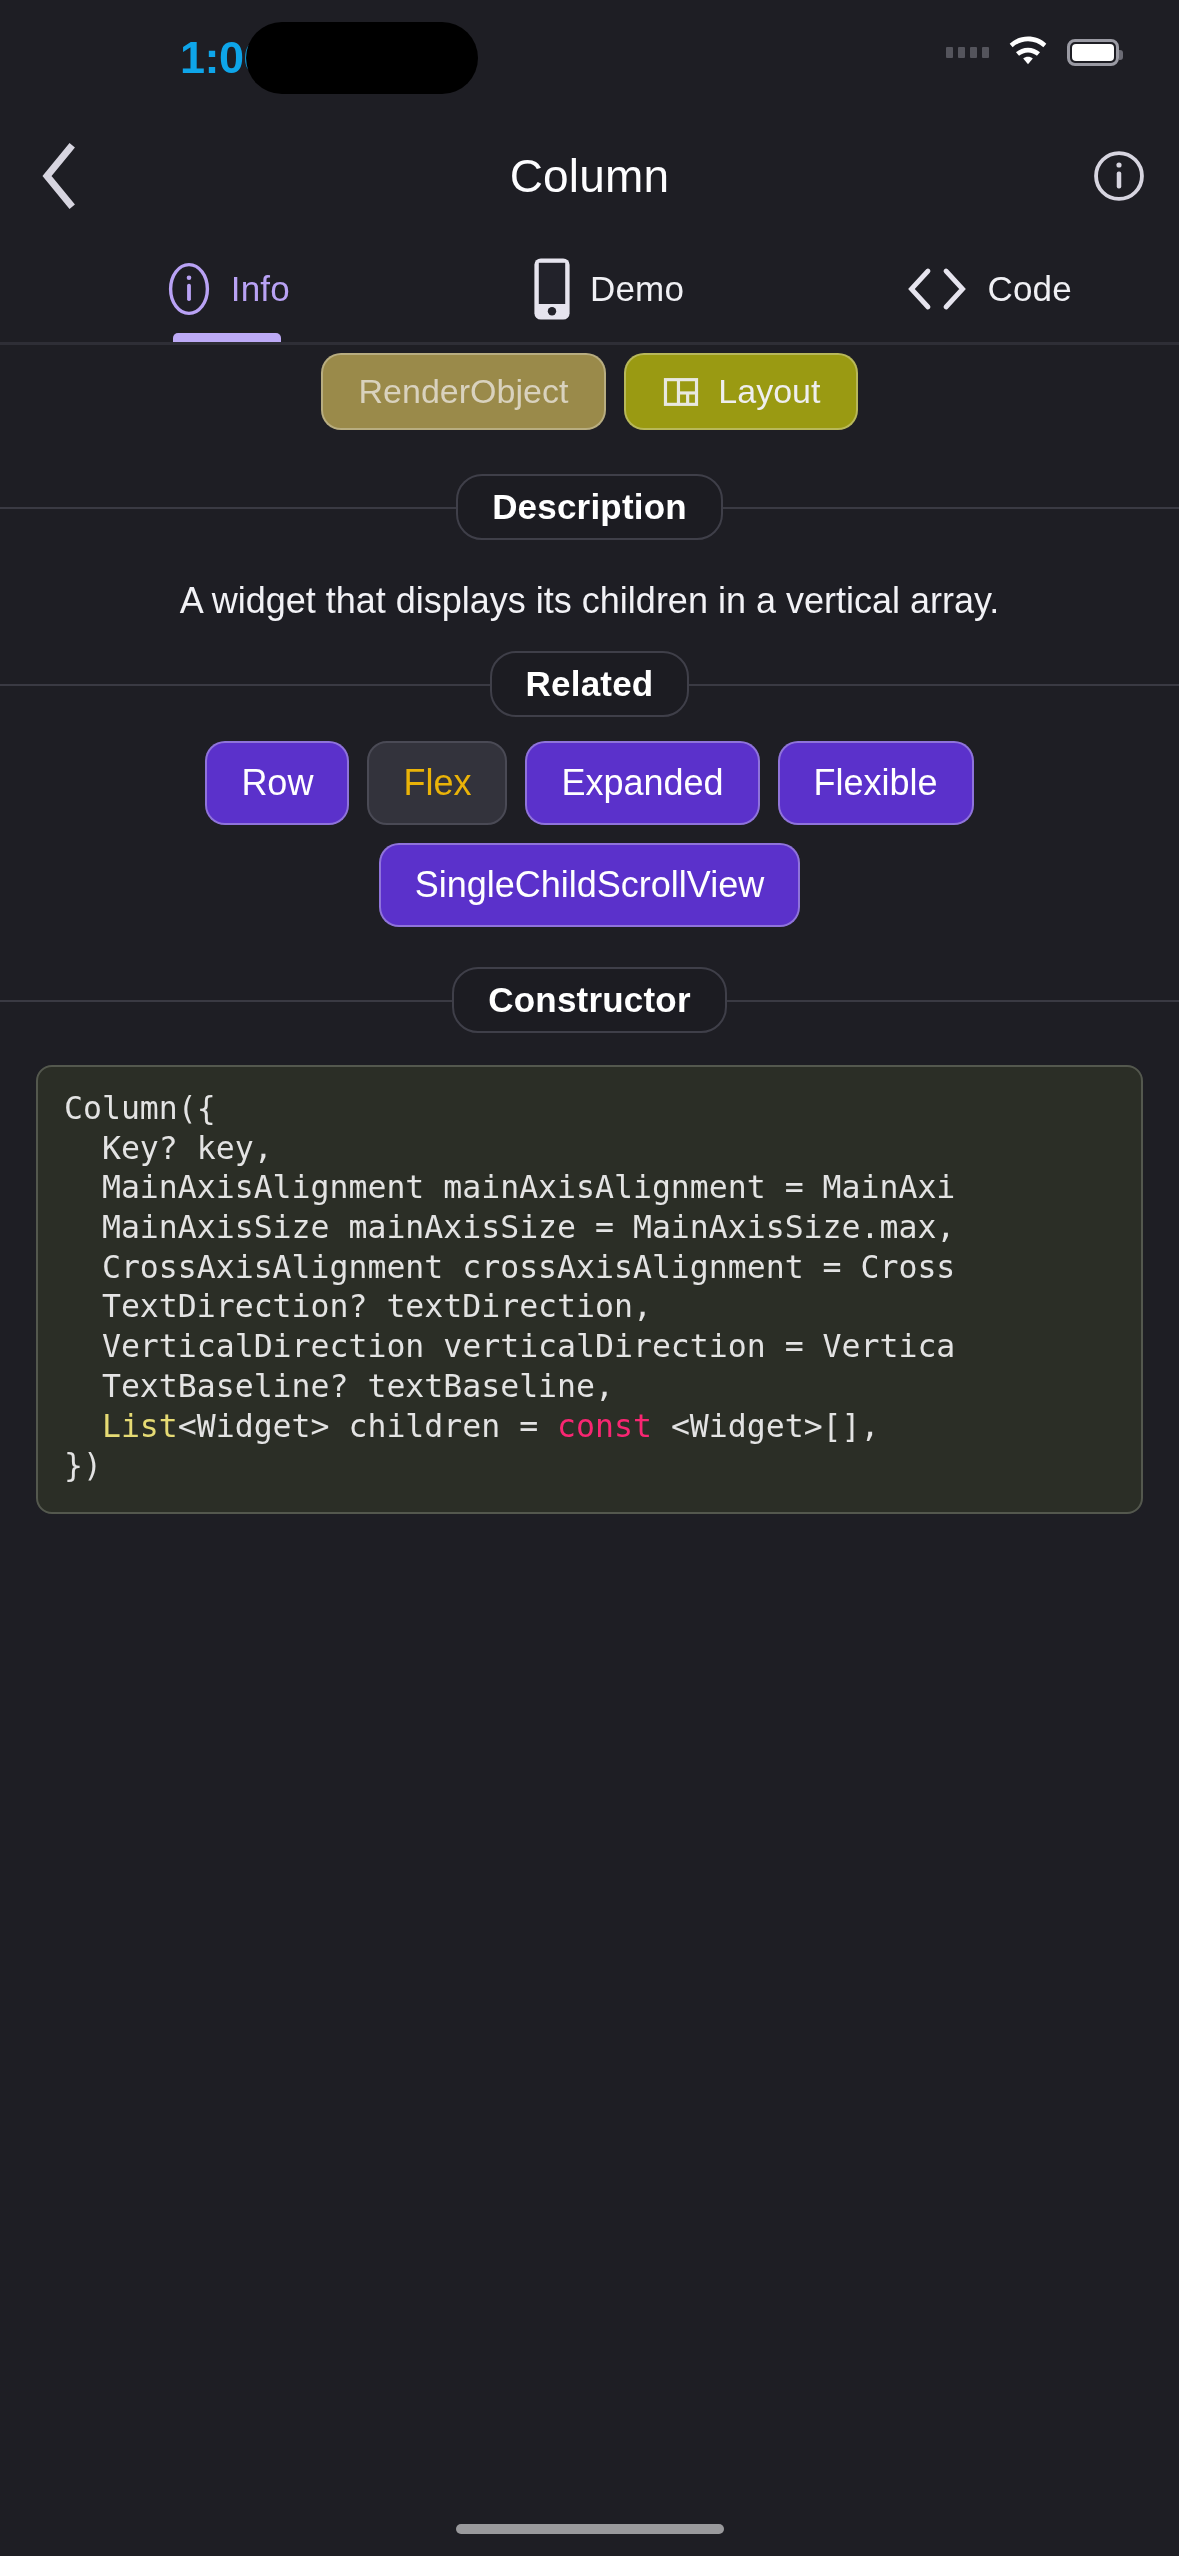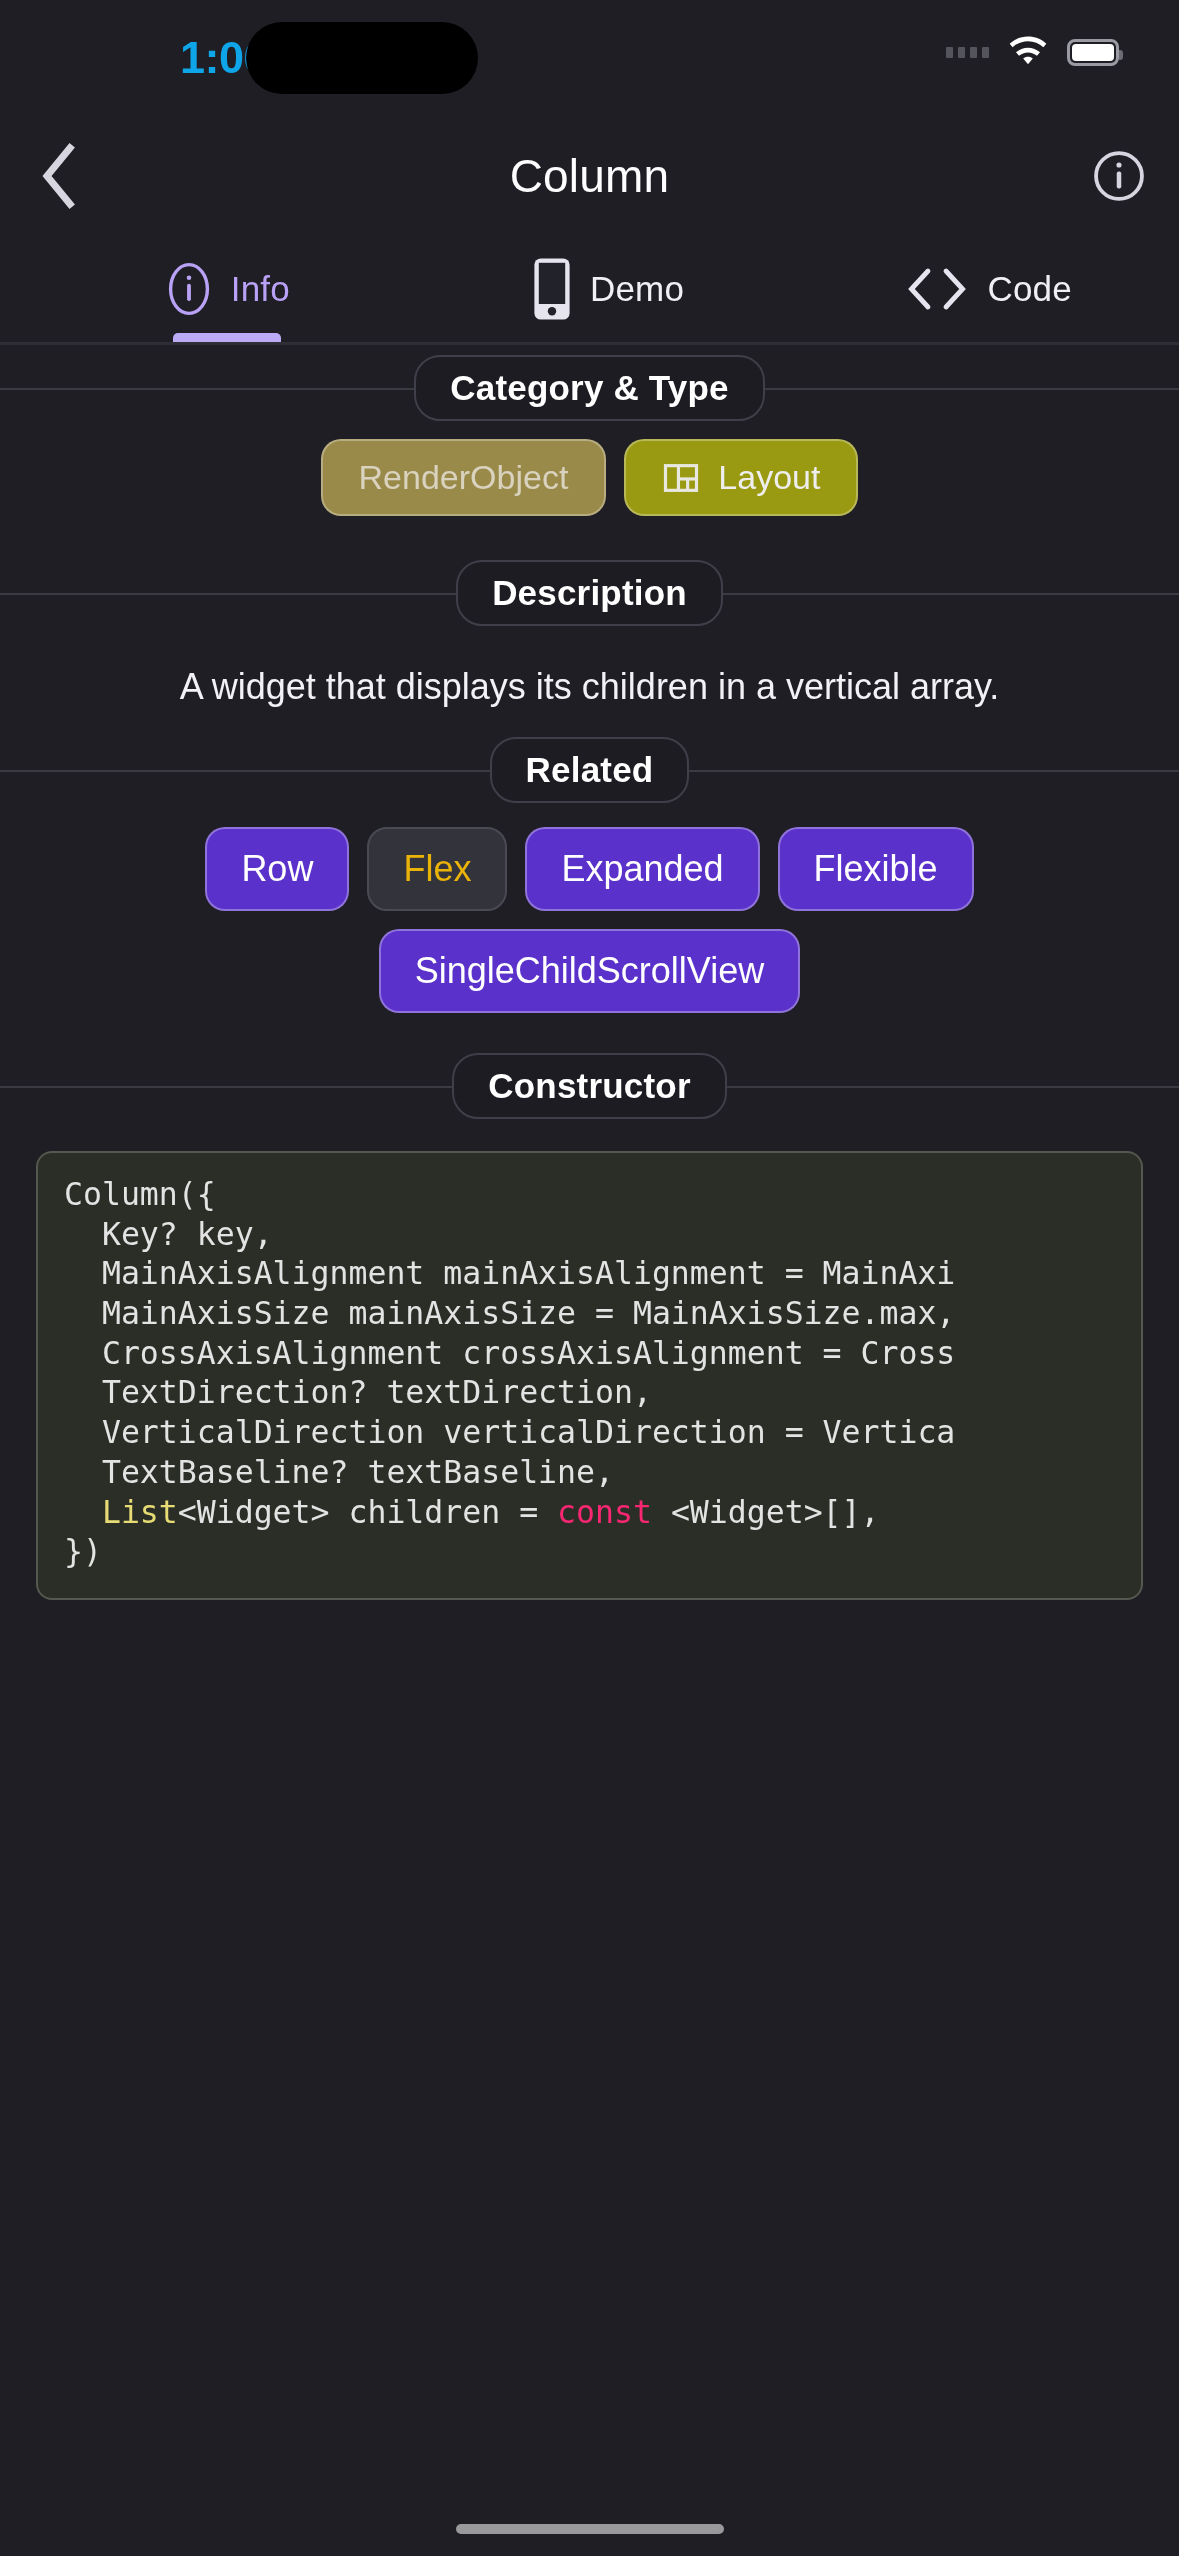--- a/index.html
+++ b/index.html
@@ -339,23 +339,20 @@
         <polyline points="11.5,3 3.2,12 11.5,21" fill="none" stroke="#e6e4ee" stroke-width="2.4" stroke-linecap="round" stroke-linejoin="miter"></polyline>
         <polyline points="20.5,3 28.8,12 20.5,21" fill="none" stroke="#e6e4ee" stroke-width="2.4" stroke-linecap="round" stroke-linejoin="miter"></polyline>
       </svg>
       <span class="tab-label">Code</span>
     </div>
   </div>
   <div class="tab-divider"></div>
 
   <div class="content">
 
-    <div class="sec">
-      <span class="sec-pill">Category &amp; Type</span>
-    </div>
 
     <div class="chip-row" style="margin-top:8px;">
       <div class="cat-chip render">
         <span>RenderObject</span>
       </div>
       <div class="cat-chip layout">
         <svg class="layout-ico" viewBox="0 0 24 24">
           <rect x="2.2" y="4.2" width="19.6" height="15.6" fill="none" stroke="#e8e8e0" stroke-width="2"></rect>
           <line x1="10.4" y1="4.2" x2="10.4" y2="19.8" stroke="#e8e8e0" stroke-width="2"></line>
           <line x1="10.4" y1="12.6" x2="21.8" y2="12.6" stroke="#e8e8e0" stroke-width="2"></line>

